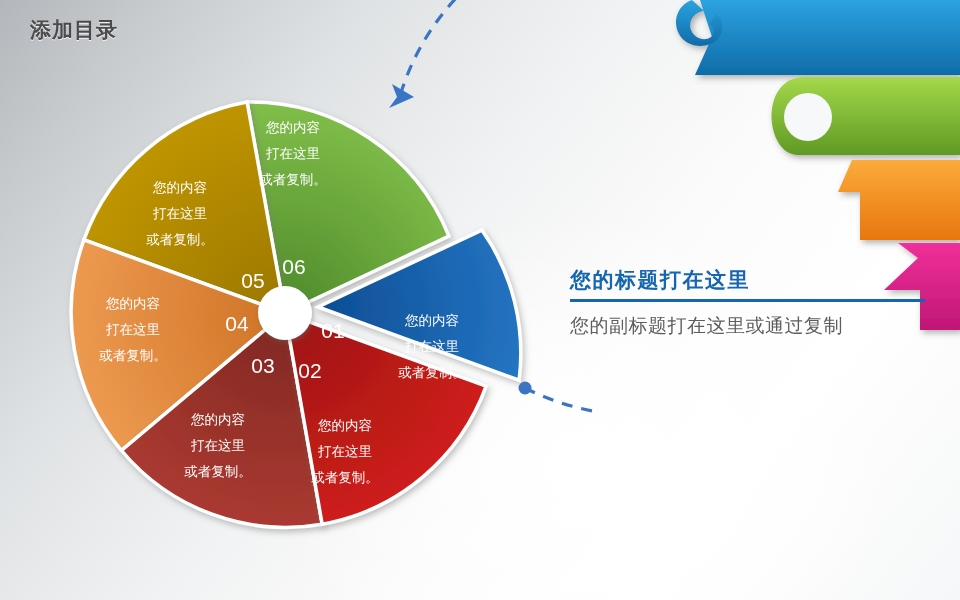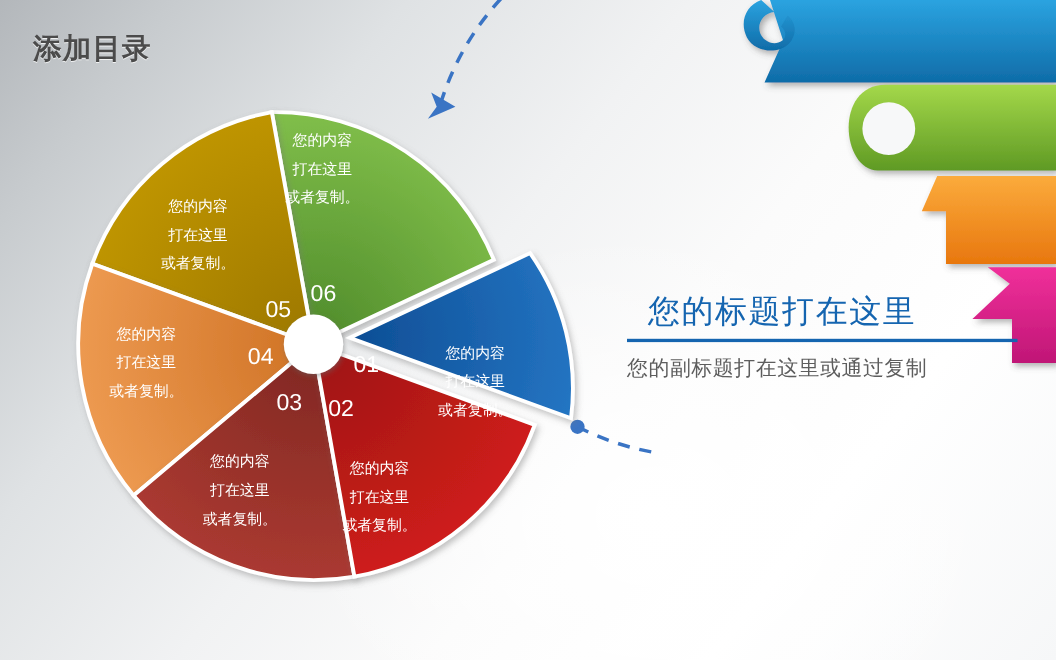--- a/index.html
+++ b/index.html
@@ -9,29 +9,29 @@
     position:relative;background:#ffffff;
   }
   #slide{
     position:absolute;inset:0;width:960px;height:600px;overflow:hidden;
     background:
       radial-gradient(ellipse 520px 420px at 62% 78%, #ffffff 0%, rgba(255,255,255,0) 62%),
       linear-gradient(128deg,#b3b7bb 0%, #c7cbce 11%, #dfe2e4 26%, #f1f2f3 44%, #fbfbfb 60%, #ffffff 78%, #f6f7f8 100%);
   }
   
   #slide-title{
-    position:absolute;left:30px;top:27px;
-    font-size:26px;font-weight:bold;color:#4b4b4b;letter-spacing:1px;
+    position:absolute;left:30px;top:16px;
+    font-size:21px;font-weight:bold;color:#4b4b4b;letter-spacing:1px;
     text-shadow:0 1px 0 rgba(255,255,255,.75);
   }
   
   #right-block{position:absolute;left:570px;top:268px;width:355px;}
   #main-title{
-    font-size:29px;font-weight:normal;color:#1565b0;letter-spacing:1.5px;
-    line-height:1.15;white-space:nowrap;margin-left:19px;
+    font-size:21px;font-weight:bold;color:#1565b0;letter-spacing:1.5px;
+    line-height:1.15;white-space:nowrap;
   }
   #title-rule{height:3px;background:#1565b0;margin-top:7px;width:355px;}
   #sub-title{
     margin-top:11px;font-size:19px;color:#5d5d5d;letter-spacing:.5px;white-space:nowrap;
   }
   
   #wheel{position:absolute;left:0px;top:0px;width:600px;height:600px;}
   .seg-text{
     font-family:"Liberation Sans","DejaVu Sans",sans-serif;
     font-size:13.5px;fill:#ffffff;

